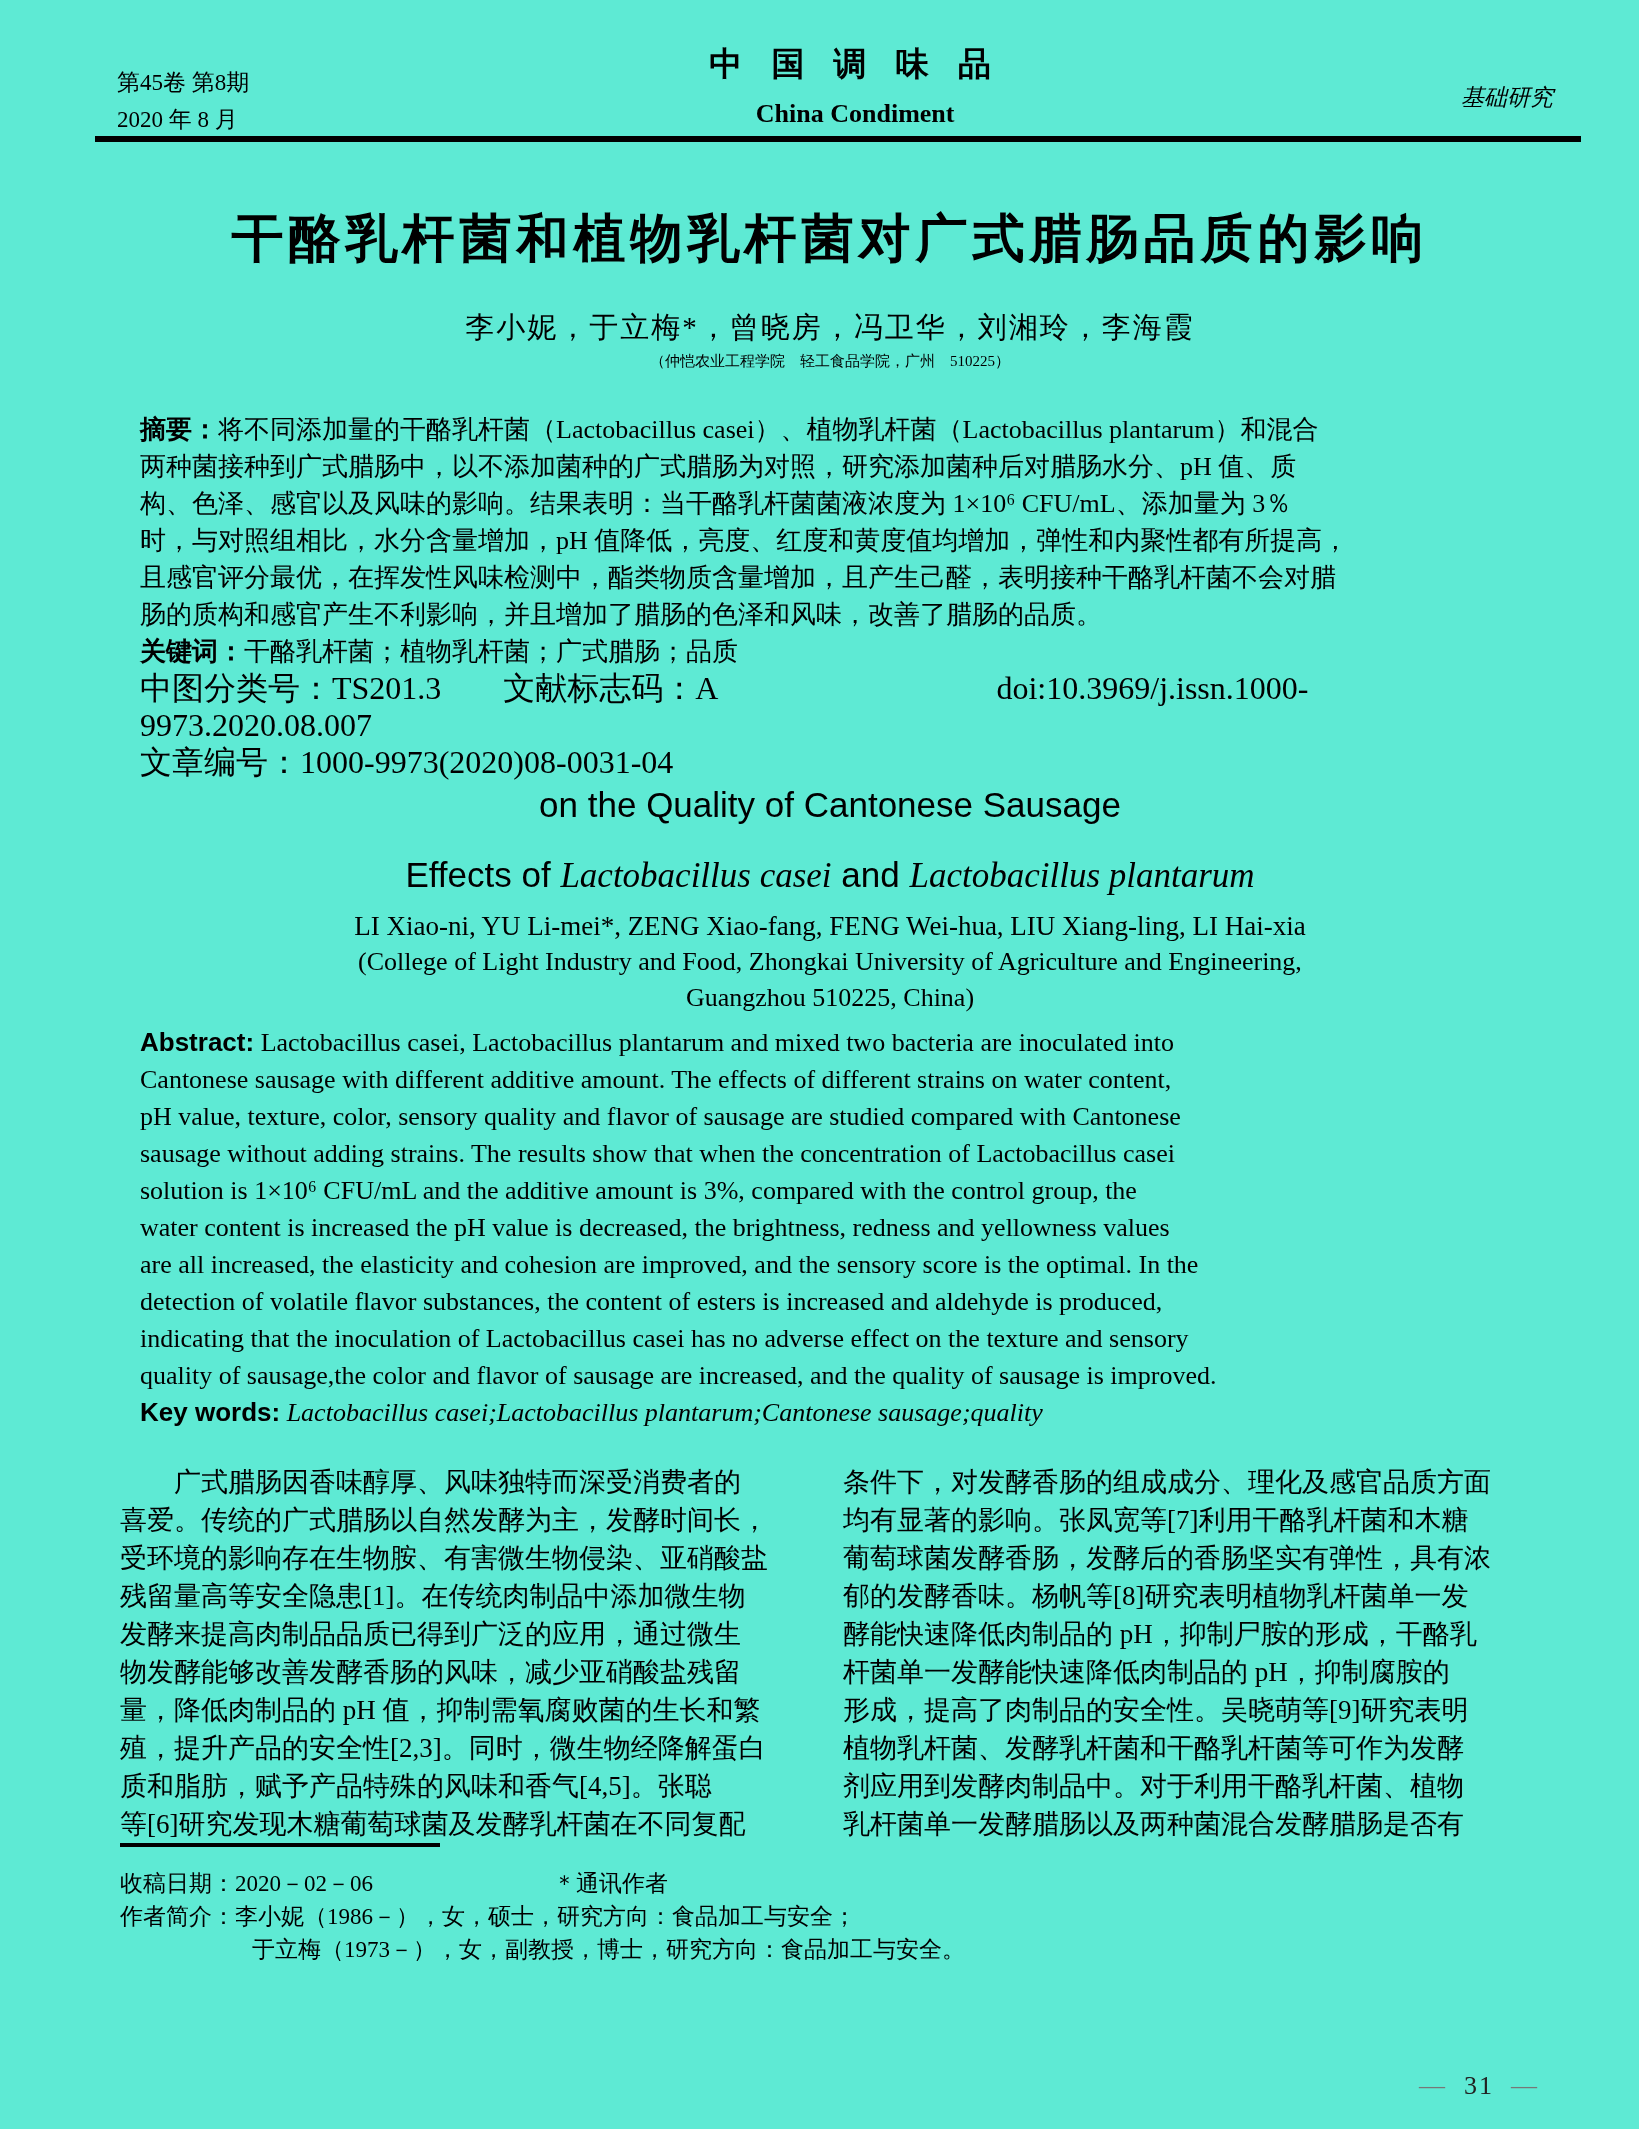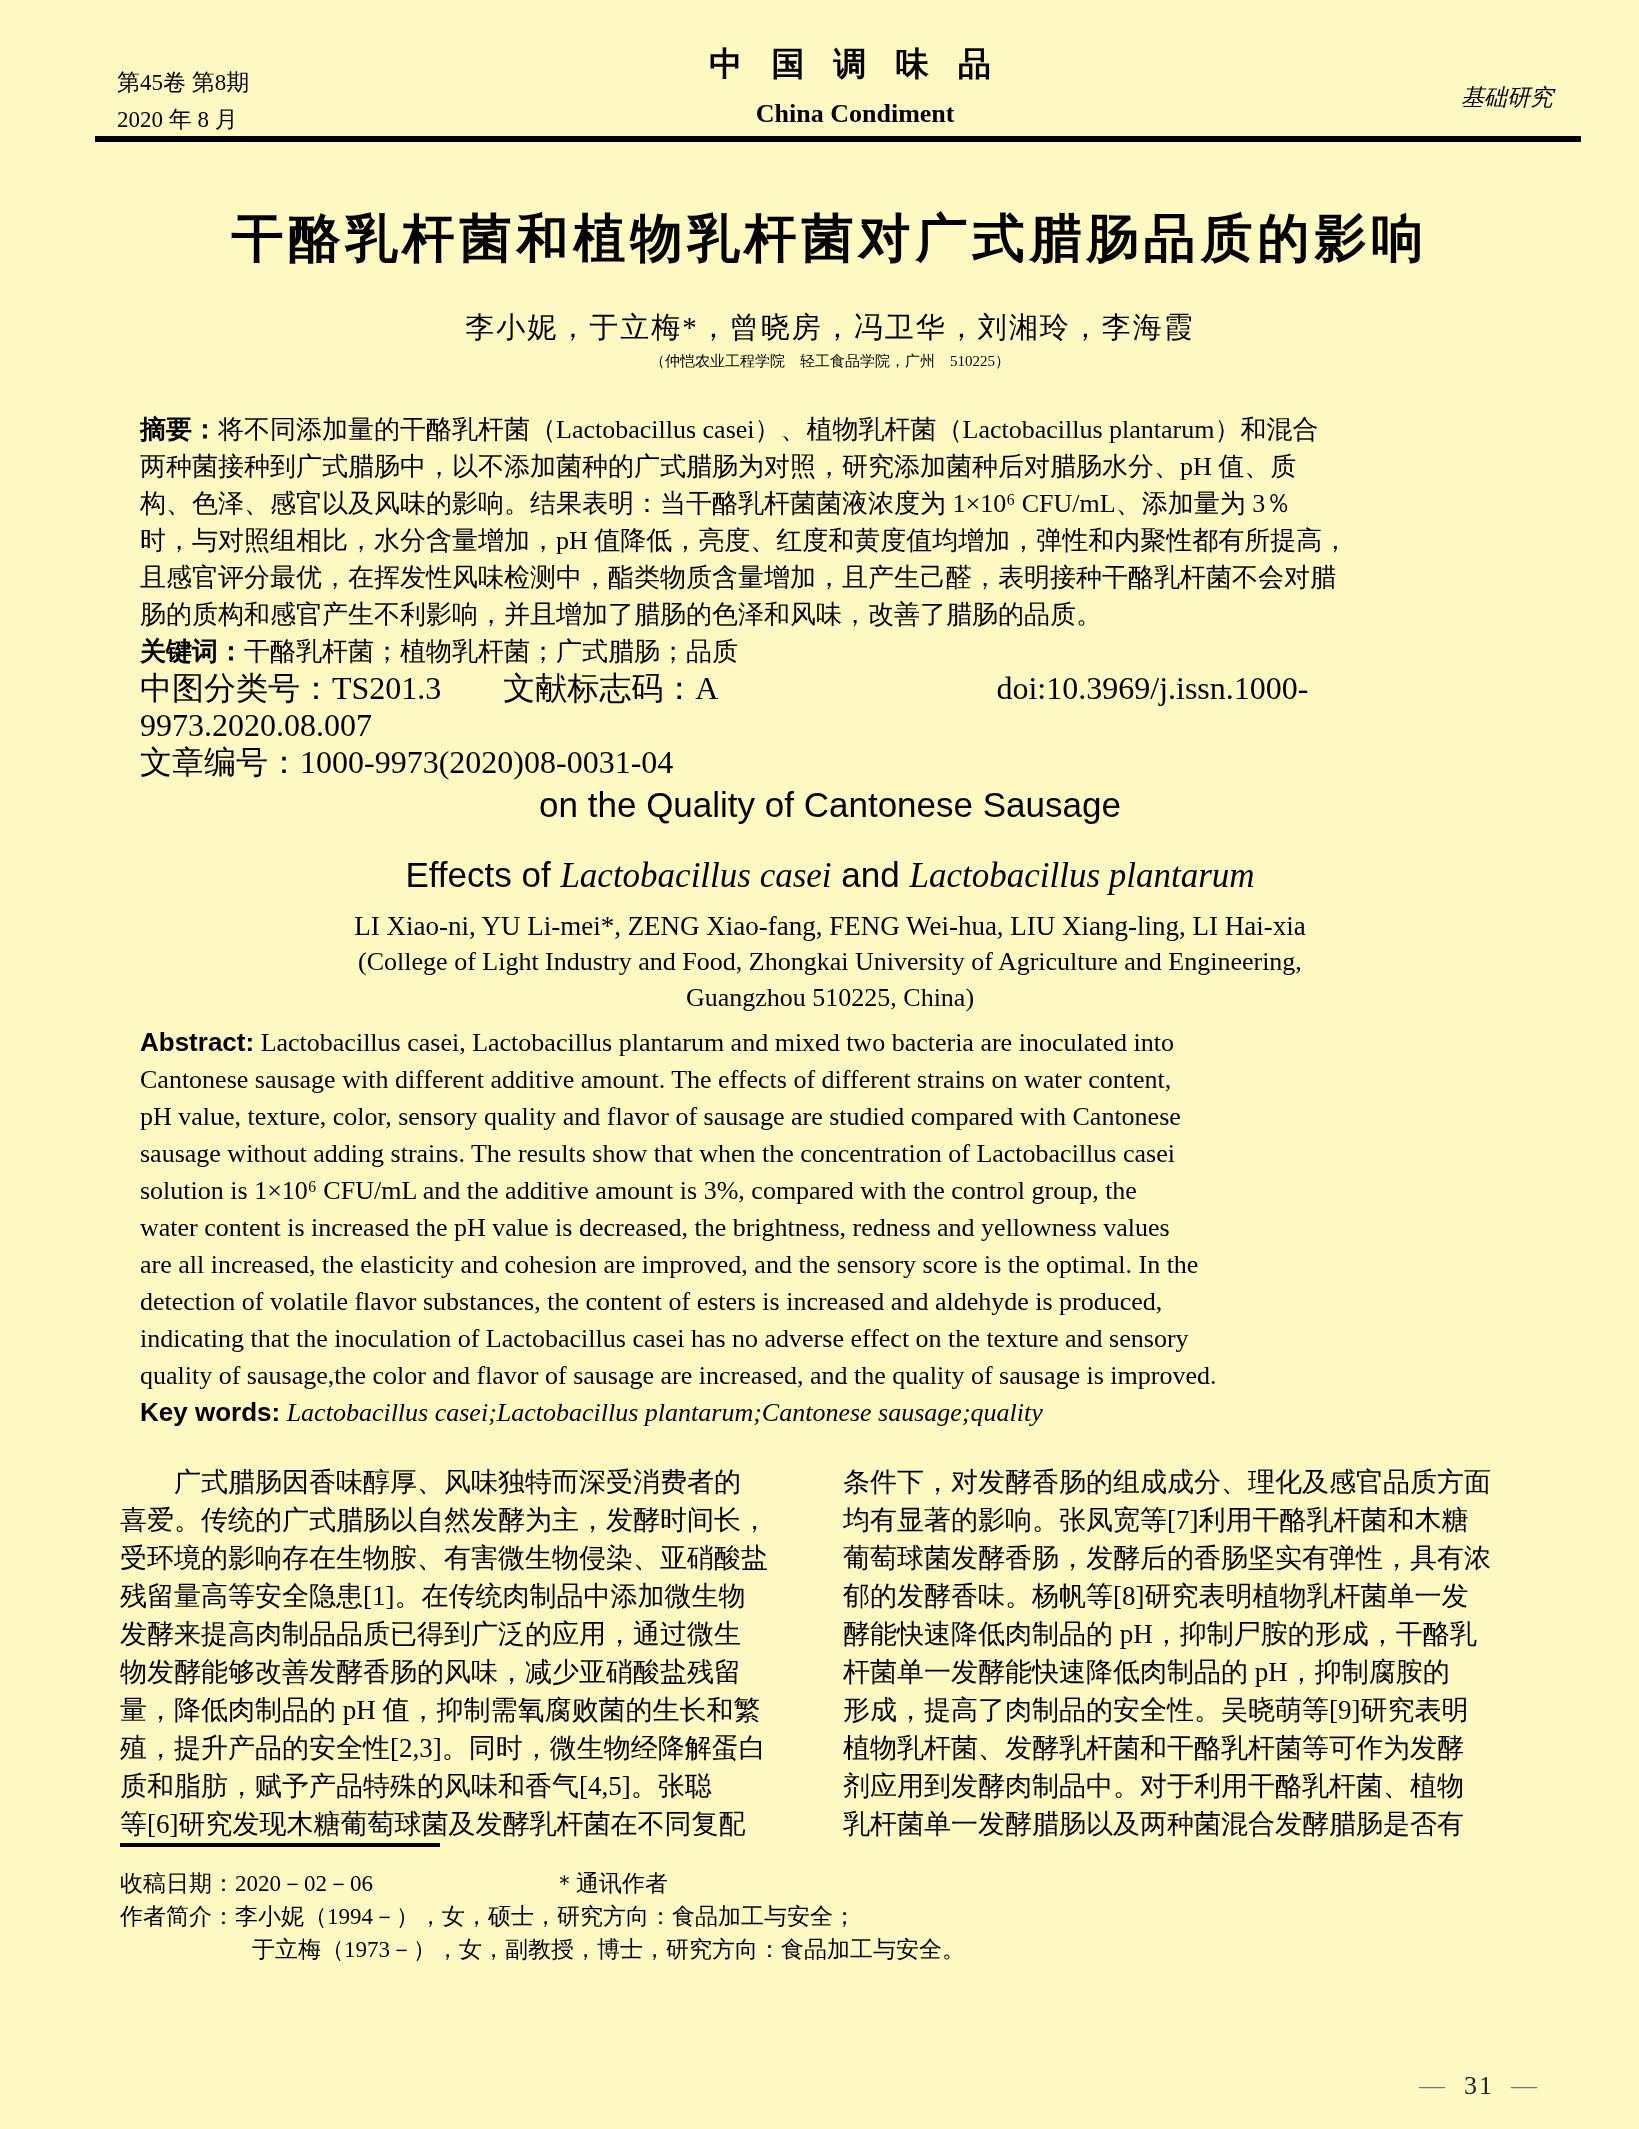--- a/index.html
+++ b/index.html
@@ -1,18 +1,18 @@
 <!DOCTYPE html>
 <html><head>
 <meta charset="utf-8">
 <style>
   html, body { margin: 0; padding: 0; background: #e8e8e8; }
   .page {
     width: 1639px; height: 2129px;
-    background: #fef9c3; color: #000;
+    background: #5eead4; color: #000;
     position: relative; overflow: hidden;
     font-family: "Liberation Serif", serif;
     box-sizing: border-box;
   }
   
   .page-header {
     margin: 0 58px 0 95px;
     padding-top: 42px;
     display: flex; justify-content: space-between; align-items: flex-start;
     height: 136px; box-sizing: border-box;
@@ -160,21 +160,21 @@
 形成，提高了肉制品的安全性。吴晓萌等[9]研究表明
 植物乳杆菌、发酵乳杆菌和干酪乳杆菌等可作为发酵
 剂应用到发酵肉制品中。对于利用干酪乳杆菌、植物
 乳杆菌单一发酵腊肠以及两种菌混合发酵腊肠是否有</div>
     </div>
 
     <div class="fn-rule"></div>
 
     <div class="footnotes">
       <div class="fn-line"><span class="">收稿日期：</span><span>2020－02－06</span><span class="fn-gap">＊通讯作者</span></div>
-      <div class="fn-hang"><span>作者简介：</span><span>李小妮（1994－），女，硕士，研究方向：食品加工与安全；
+      <div class="fn-hang"><span>作者简介：</span><span>李小妮（1986－），女，硕士，研究方向：食品加工与安全；
 于立梅（1973－），女，副教授，博士，研究方向：食品加工与安全。</span></div>
     </div>
 
   </div>
 
   <div class="page-number"><span class="dash">—</span>&nbsp;&nbsp;<span>31</span>&nbsp;&nbsp;<span class="dash">—</span></div>
 
 </div>
 
 </body></html>

